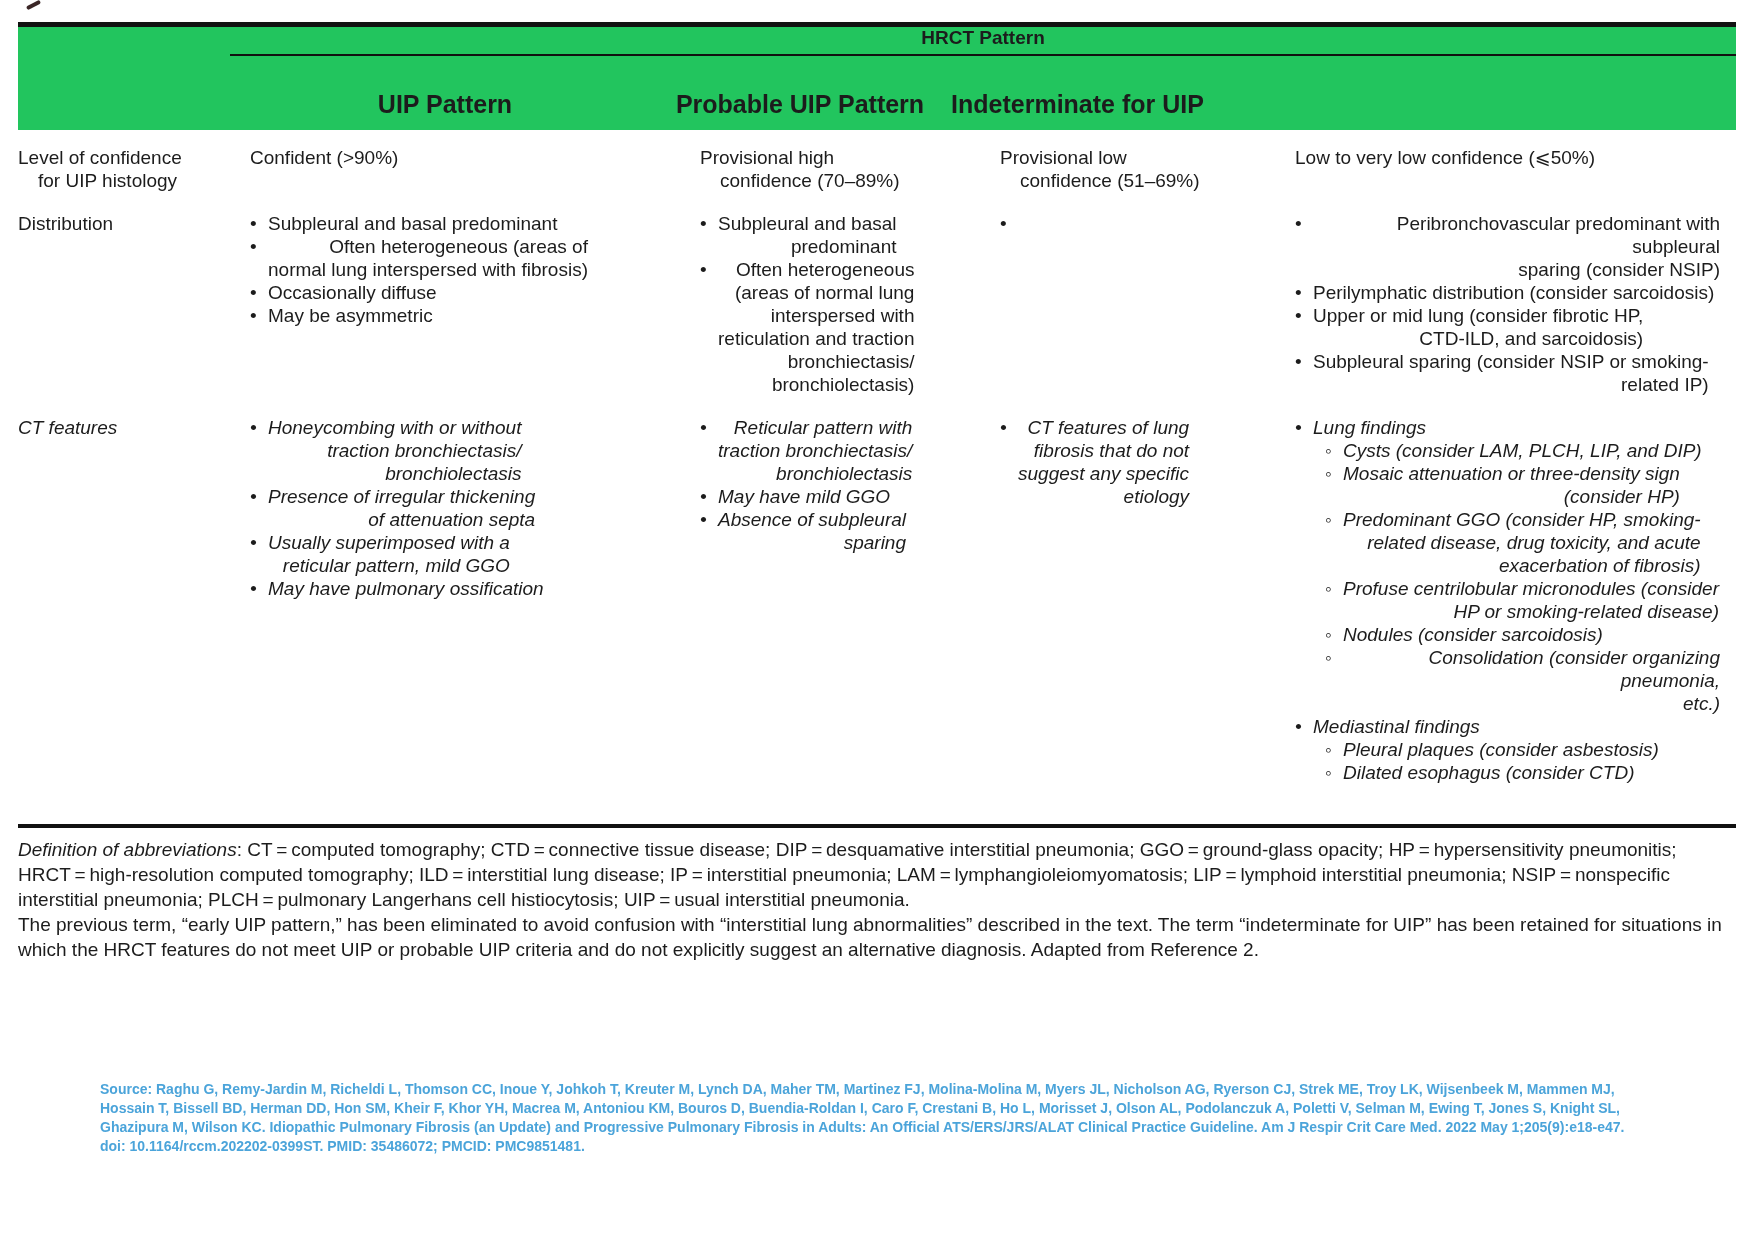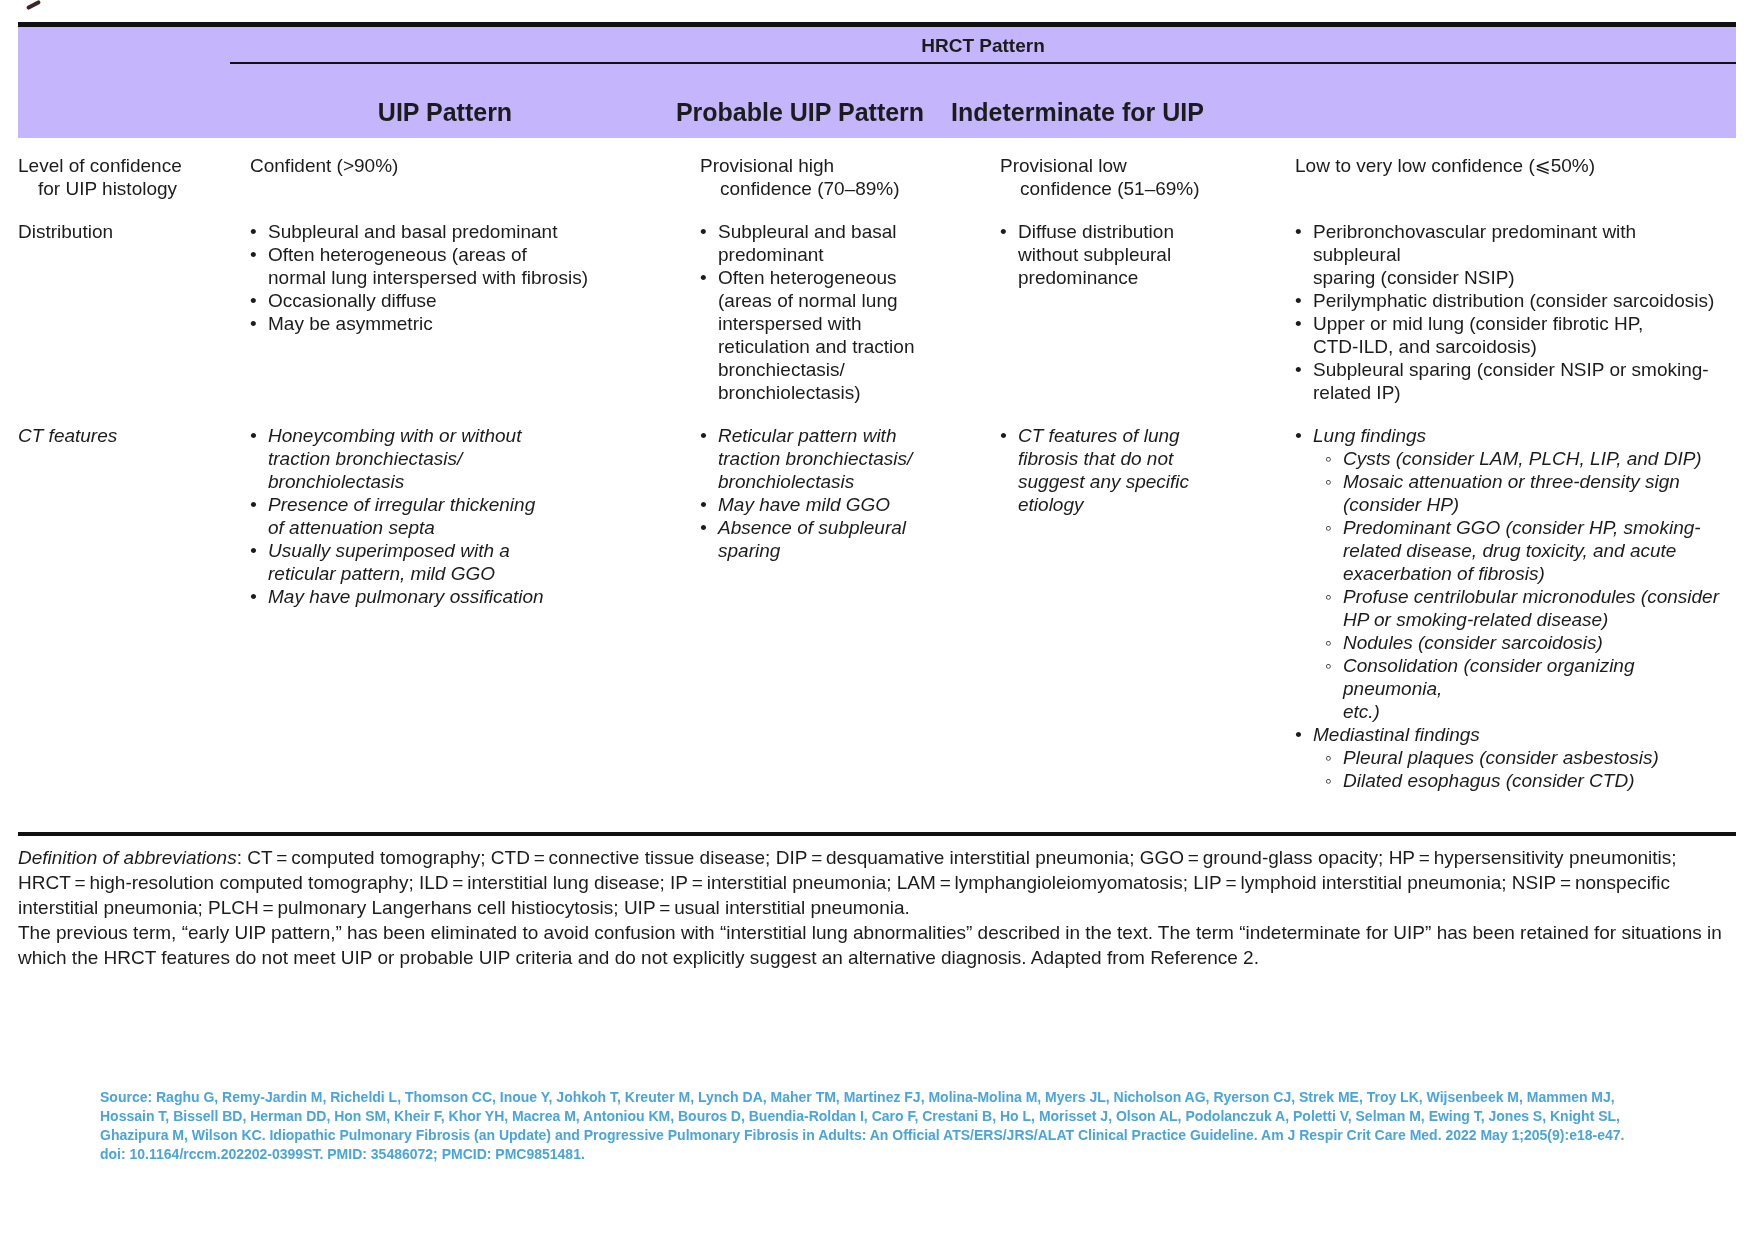--- a/index.html
+++ b/index.html
@@ -13,39 +13,39 @@
     overflow:hidden;
   }
   .corner-mark{
     position:absolute; left:26px; top:3px; width:15px; height:4px;
     background:#3a2626; transform:rotate(-28deg); border-radius:2px;
   }
   .title { margin-top:30px; font-size:20px; line-height:24px; }
   .title .lead { font-weight:bold; margin-right:10px; }
 
   .table { margin-top:22px; border-top:5px solid #111; border-bottom:4px solid #111; }
-  .thead { background:#c4b5fd; padding-top:8px; }
+  .thead { background:#22c55e; }
   .spanner { margin-left:212px; text-align:center; font-weight:bold; font-size:19px; line-height:22px; }
   .spanner-rule { height:2px; background:#111; margin:5px 0 0 212px; }
 
   .grid5 { display:grid; grid-template-columns:212px 430px 280px 275px 1fr; }
   .header-row { align-items:end; padding:12px 0 14px; min-height:48px; }
   .hcell { text-align:center; font-weight:bold; font-size:25px; line-height:23px; }
   .hcell .constrain { display:inline-block; max-width:470px; }
 
   .tbody { padding:16px 0 40px; font-size:19px; line-height:23px; }
   .trow { margin-bottom:20px;gap:20px; }
   .trow:last-child { margin-bottom:0;font-style:italic; }
   .row-label, .htext { white-space:pre-line; padding-left:20px; text-indent:-20px; padding-right:14px; }
   .cell { padding-right:16px; }
 
   .li { display:flex; }
   .li .b { flex:0 0 18px; }
   .li.lvl2 { margin-left:30px; }
-  .li .t { white-space:pre-line; }
+  .li .t { white-space:pre-line;text-align:right; }
 
   .footnotes { margin-top:9px; font-size:19px; line-height:25px; }
   .footnotes p { margin:0; }
   .footnotes .ital { font-style:italic; }
 
   .source {
     margin:118px 0 0 82px;
     max-width:1530px;
     font-size:14px; line-height:19px; font-weight:bold;
     color:#4ba4da;
@@ -121,23 +121,20 @@
 (areas of normal lung
 interspersed with
 reticulation and traction
 bronchiectasis/
 bronchiolectasis)</div>
             </div>
           </div>
           <div class="cell">
             <div class="li">
               <div class="b">•</div>
-              <div class="t">Diffuse distribution
-without subpleural
-predominance</div>
             </div>
           </div>
           <div class="cell">
             <div class="li">
               <div class="b">•</div>
               <div class="t">Peribronchovascular predominant with subpleural
 sparing (consider NSIP)</div>
             </div>
             <div class="li">
               <div class="b">•</div>

